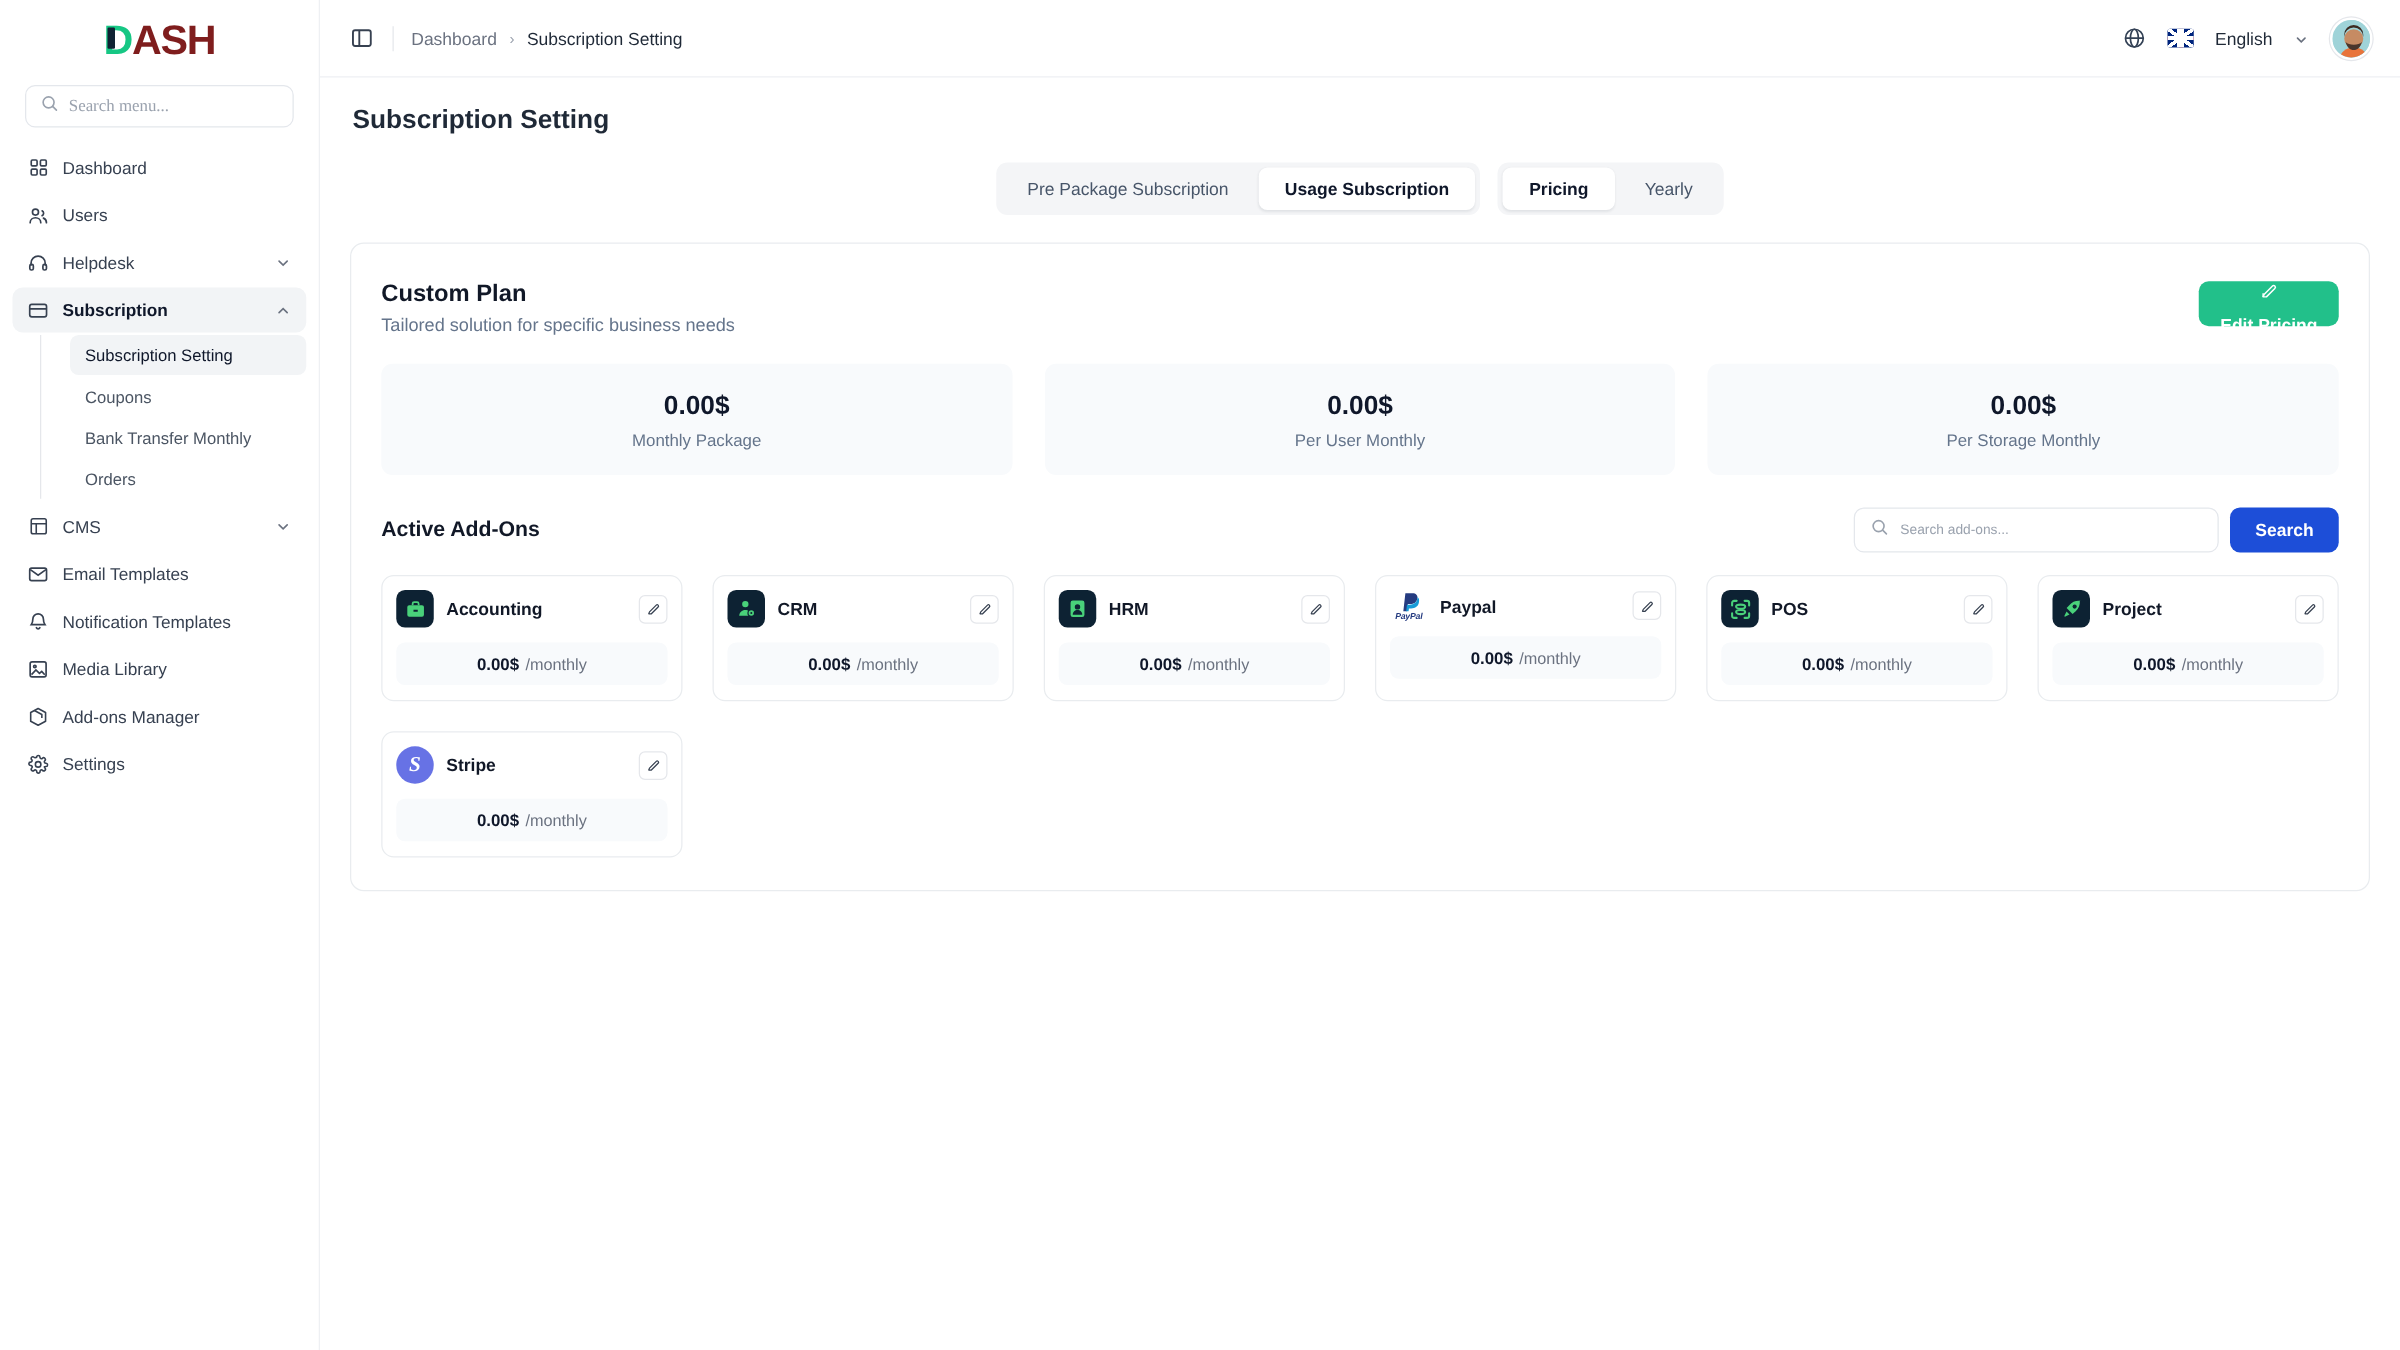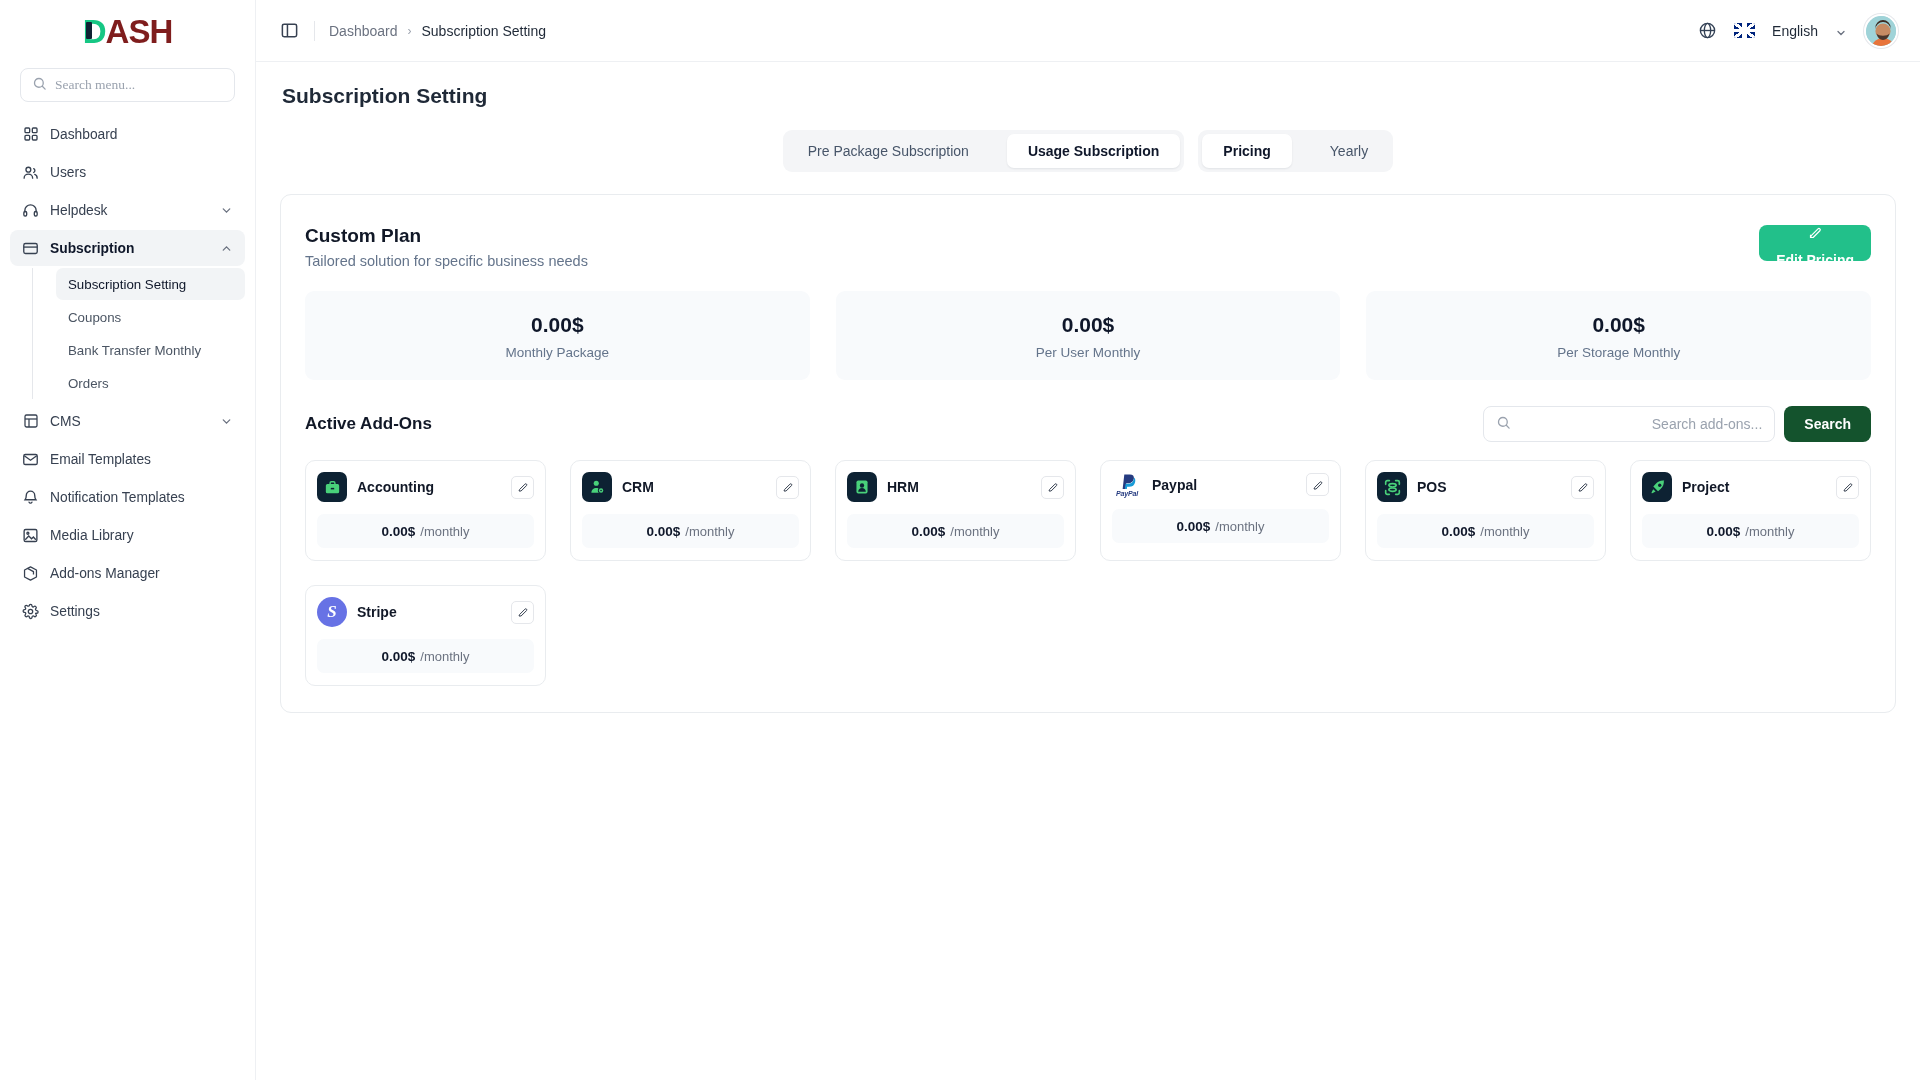--- a/index.html
+++ b/index.html
@@ -100,21 +100,21 @@
   .avatar {
     width: 34px; height: 34px; border-radius: 50%; overflow: hidden;
     background: #9fd3d8; border: 2px solid #fff; box-shadow: 0 0 0 1px #e5e7eb;
     cursor: pointer; position: relative;
   }
 
   .content { flex: 1; padding: 18px 24px 0 24px; overflow: hidden; }
   .page-title { font-size: 21px; font-weight: 700; color: #1f2937; margin: 4px 0 0 2px; }
 
   .tabs-row { display: flex; justify-content: center; align-items: center; gap: 14px; margin-top: 22px; }
-  .seg { background: #f4f5f7; border-radius: 9px; padding: 4px; display: flex; gap: 17px; }
+  .seg { background: #f4f5f7; border-radius: 9px; padding: 4px; display: flex; gap: 3px; }
   .seg-btn {
     padding: 0 21px; height: 34px; display: flex; align-items: center;
     border-radius: 7px; font-size: 14px; color: #475569; cursor: pointer;
     white-space: nowrap;
   }
   .seg-btn.on { background: #ffffff; color: #0f172a; font-weight: 700; box-shadow: 0 1px 2px rgba(16,24,40,.08); }
 
   .card-panel {
     margin-top: 22px;
     border: 1px solid #e9ecef; border-radius: 11px;
@@ -141,26 +141,26 @@
   .stat .lbl { font-size: 13.5px; color: #64748b; margin-top: 8px; }
 
   .addons-head { display: flex; align-items: center; margin-top: 26px; }
   .addons-title { font-size: 17px; font-weight: 700; color: #111827; }
   .addons-search { margin-left: auto; display: flex; align-items: center; gap: 0; }
   .search-box {
     width: 292px; height: 36px; border: 1px solid #e4e7ec; border-radius: 8px;
     display: flex; align-items: center; gap: 9px; padding: 0 12px; background:#fff;
   }
   .search-box input {
-    border: none; outline: none; font-size: 14px; color: #374151;
-    font-family: "Liberation Sans", sans-serif; width: 100%; background: transparent; text-align: right;
+    border: none; outline: none; font-size: 11px; color: #374151;
+    font-family: "Liberation Sans", sans-serif; width: 100%; background: transparent;
   }
   .search-box input::placeholder { color: #9aa2ae; }
   .btn-search {
-    margin-left: 9px; background: #14532d; color: #fff; border: none;
+    margin-left: 9px; background: #1d4ed8; color: #fff; border: none;
     height: 36px; padding: 0 20px; border-radius: 8px; font-size: 14px;
     font-weight: 700; cursor: pointer; font-family: "Liberation Sans", sans-serif;
   }
 
   .addons-grid {
     display: grid; grid-template-columns: repeat(6, 1fr);
     gap: 24px; margin-top: 18px;
   }
   .addon {
     border: 1px solid #e9ecef; border-radius: 10px; background: #fff;

